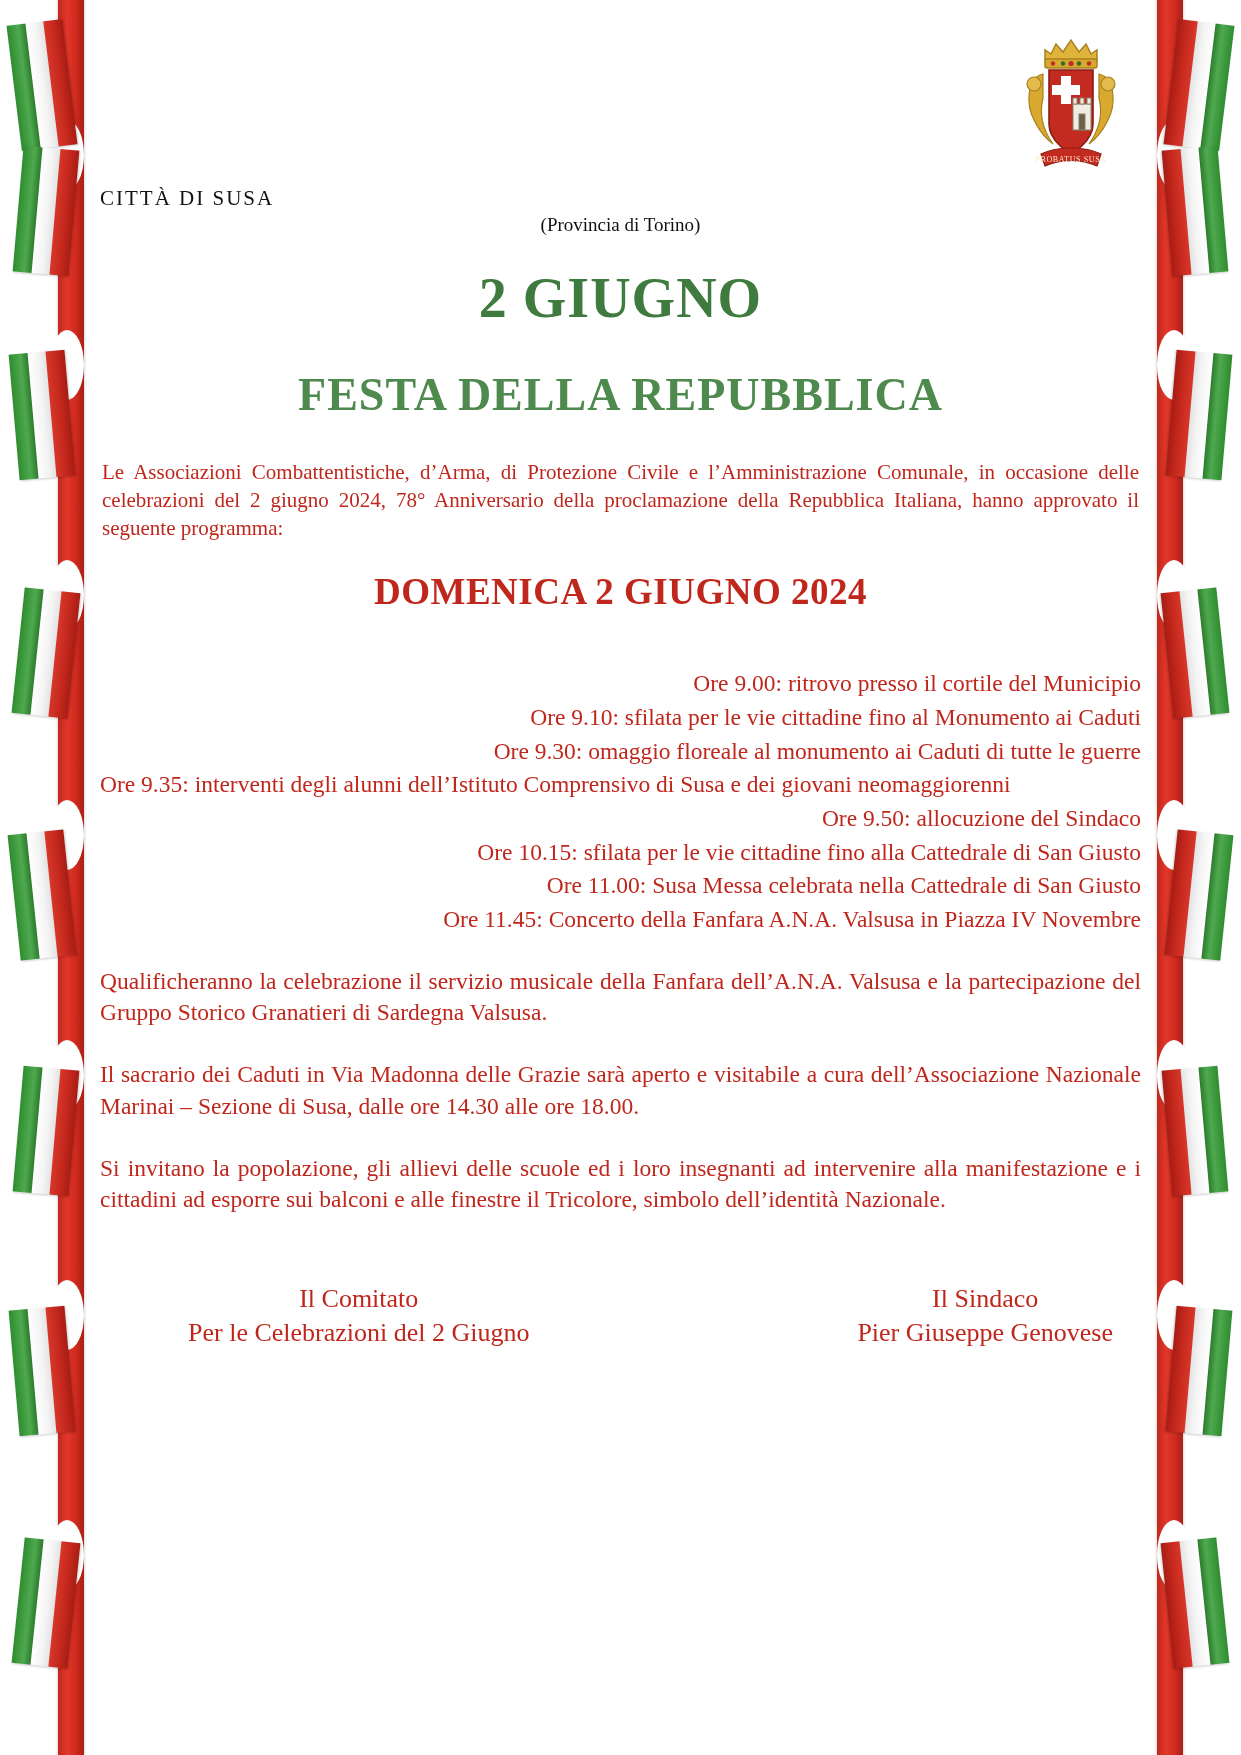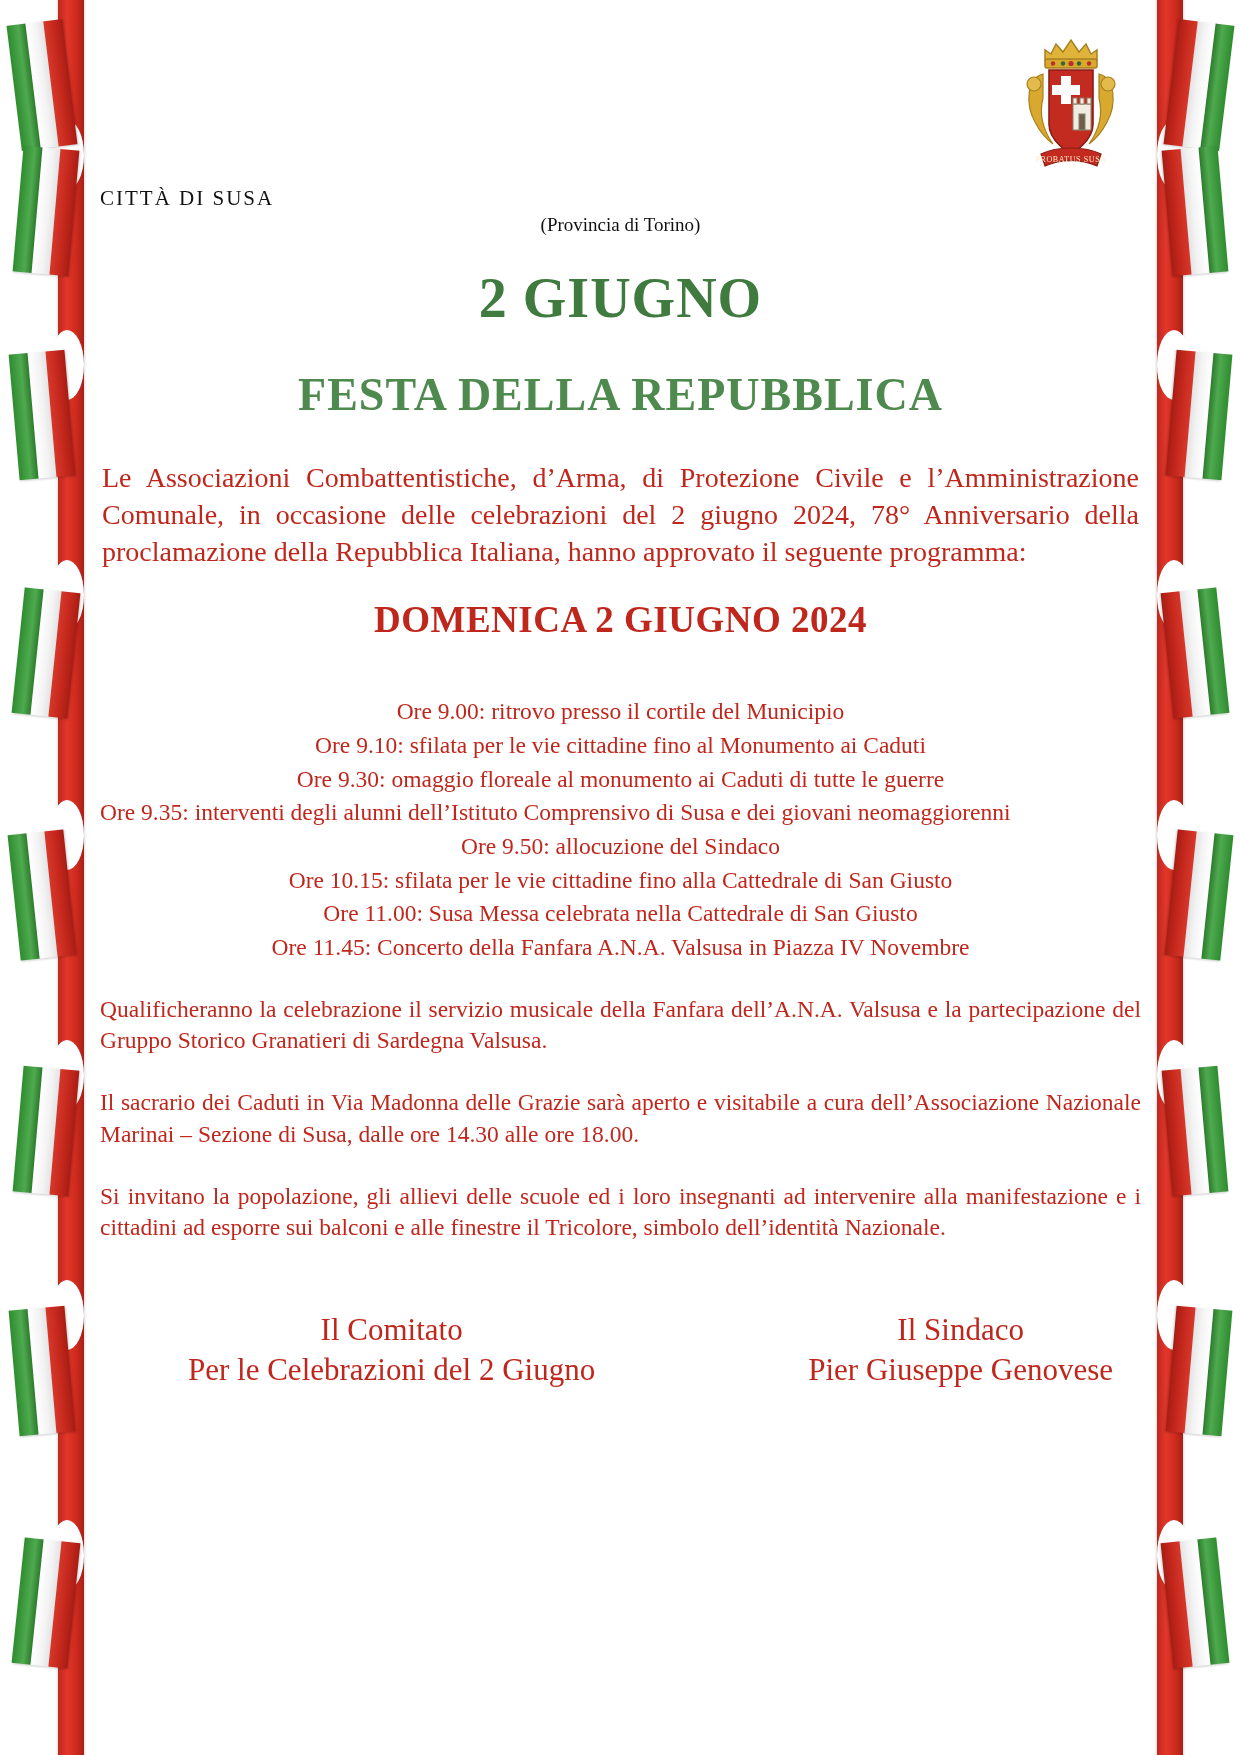--- a/index.html
+++ b/index.html
@@ -126,21 +126,21 @@
     text-align: center;
     color: #4e8a4e;
     font-size: 46px;
     font-family: "Liberation Serif", serif;
     margin-top: 4px;
     letter-spacing: 1px;
   }
 
   .intro {
     color: #c0271c;
-    font-size: 28px;
+    font-size: 21px;
     line-height: 1.33;
     text-align: justify;
     margin-top: 34px;
     padding: 0 2px;
   }
 
   .date-line {
     text-align: center;
     color: #c0271c;
     font-size: 37px;
@@ -153,37 +153,37 @@
     margin-top: 54px;
     color: #c0271c;
     font-size: 23.5px;
     line-height: 1.39;
   }
   .schedule .row {
     text-align: justify;
     margin-bottom: 1px;
   }
   .schedule .row.single {
-    text-align: center;
+    text-align: right;
   }
 
   .para {
     color: #c0271c;
     font-size: 23.5px;
     line-height: 1.35;
     text-align: justify;
     margin-top: 30px;
   }
 
   .signatures {
     margin-top: 66px;
     display: flex;
     justify-content: space-between;
     color: #c0271c;
-    font-size: 31px;
+    font-size: 26px;
     line-height: 1.3;
   }
   .sig-block { }
   .sig-left { padding-left: 88px; }
   .sig-right { text-align: center; padding-right: 28px; }
   .sig-title { text-align: center; }
 </style>
 </head>
 <body>
 

